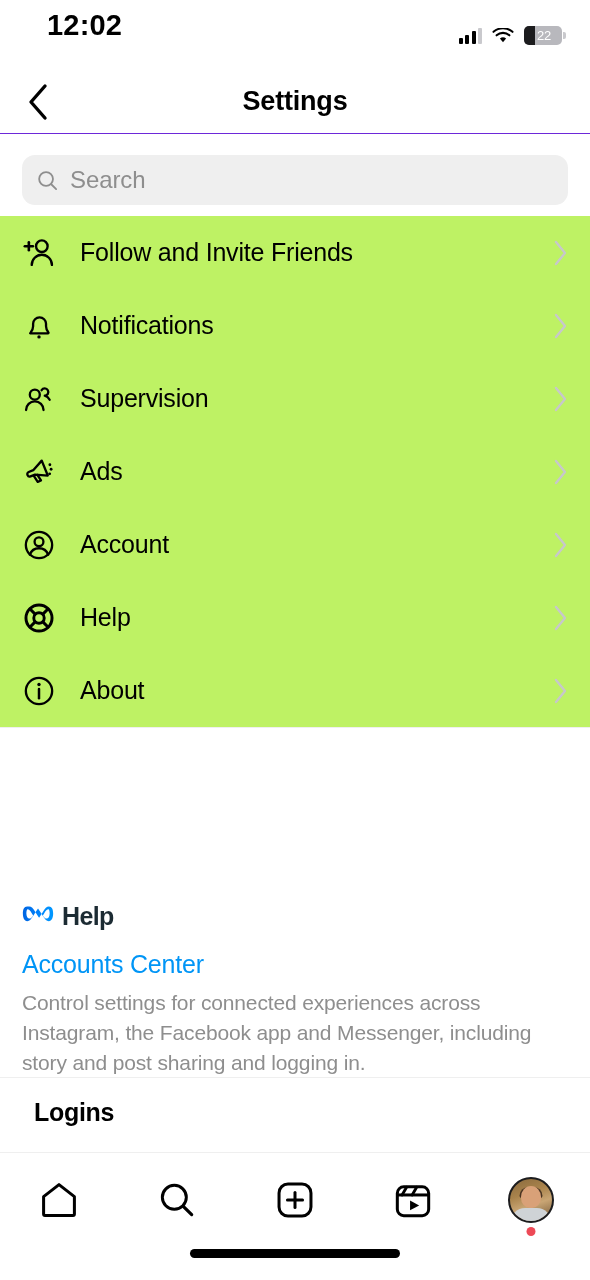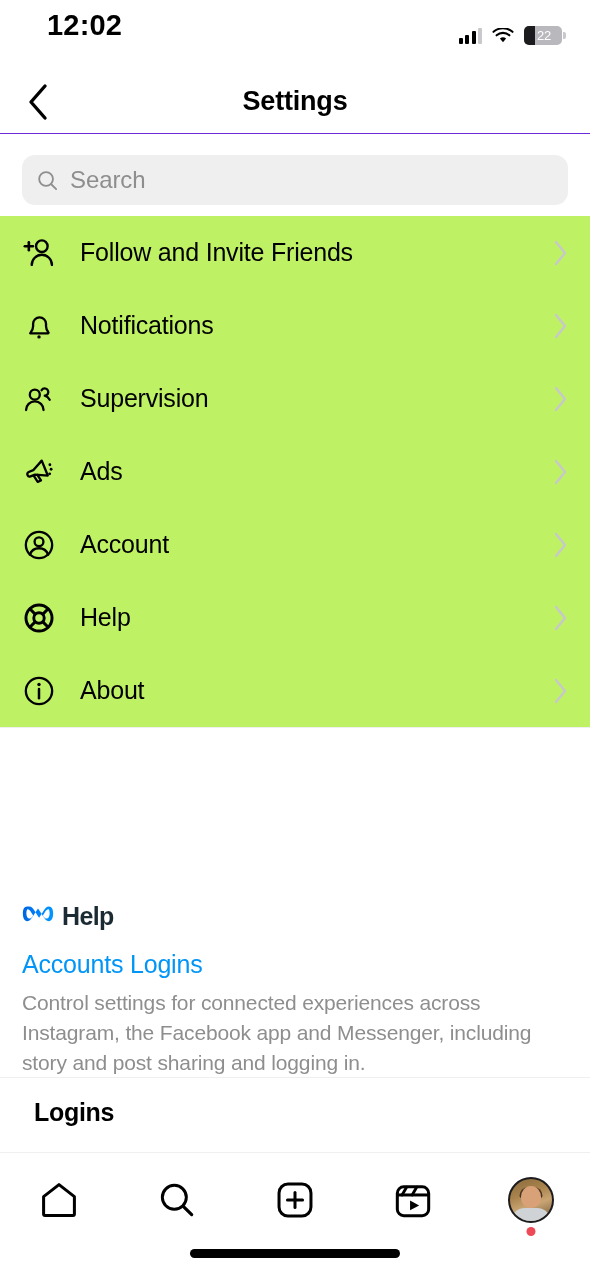--- a/index.html
+++ b/index.html
@@ -340,21 +340,21 @@
               <stop offset="0%" stop-color="#0064e1"></stop>
               <stop offset="50%" stop-color="#0082fb"></stop>
               <stop offset="100%" stop-color="#0098ff"></stop>
             </linearGradient>
           </defs>
           <path d="M5.2 3.2 C2.2 3.2 0.9 6.3 0.9 10.6 C0.9 15.2 2.4 18.4 5.4 18.4 C7.8 18.4 9.6 16.2 11.8 12.6 L13.9 9.1 C14.9 7.5 15.7 6.3 16.5 5.3 C17.3 6.3 18.1 7.5 19.1 9.1 L21.2 12.6 C23.4 16.2 25.2 18.4 27.6 18.4 C30.6 18.4 32.1 15.2 32.1 10.6 C32.1 6.3 30.8 3.2 27.8 3.2 C25.5 3.2 23.7 5.1 21.6 8.6 L19.8 11.6 C19 12.9 18.3 14 17.6 14.9 C16.9 14 16.2 12.9 15.4 11.6 L13.6 8.6 C11.5 5.1 9.7 3.2 7.4 3.2 Z M5.7 6.1 C7.2 6.1 8.5 7.6 10.2 10.4 L11.5 12.6 C10 15.1 8.8 15.7 7.6 15.7 C5.9 15.7 4.5 13.9 4.5 10.6 C4.5 7.8 5.1 6.1 5.7 6.1 Z M27.3 6.1 C27.9 6.1 28.5 7.8 28.5 10.6 C28.5 13.9 27.1 15.7 25.4 15.7 C24.2 15.7 23 15.1 21.5 12.6 L22.8 10.4 C24.5 7.6 25.8 6.1 27.3 6.1 Z" fill="url(#mg)"></path>
         </svg>
       </span>
       <span class="meta-word">Help</span>
     </div>
-    <div class="accounts-center">Accounts Logins</div>
+    <div class="accounts-center">Accounts Center</div>
     <div class="meta-desc">Control settings for connected experiences across Instagram, the Facebook app and Messenger, including story and post sharing and logging in.</div>
   </div>
 
   <div class="logins-divider"></div>
   <div class="logins-title">Logins</div>
 
   <div class="tabbar">
     <div class="tab">
       <svg width="42" height="42" viewBox="0 0 30 30">
         <path d="M4 12.6 L15 4 L26 12.6 V25 a1 1 0 0 1 -1 1 H5 a1 1 0 0 1 -1 -1 Z" stroke="#000" stroke-width="2.15" fill="none" stroke-linejoin="round"></path>

